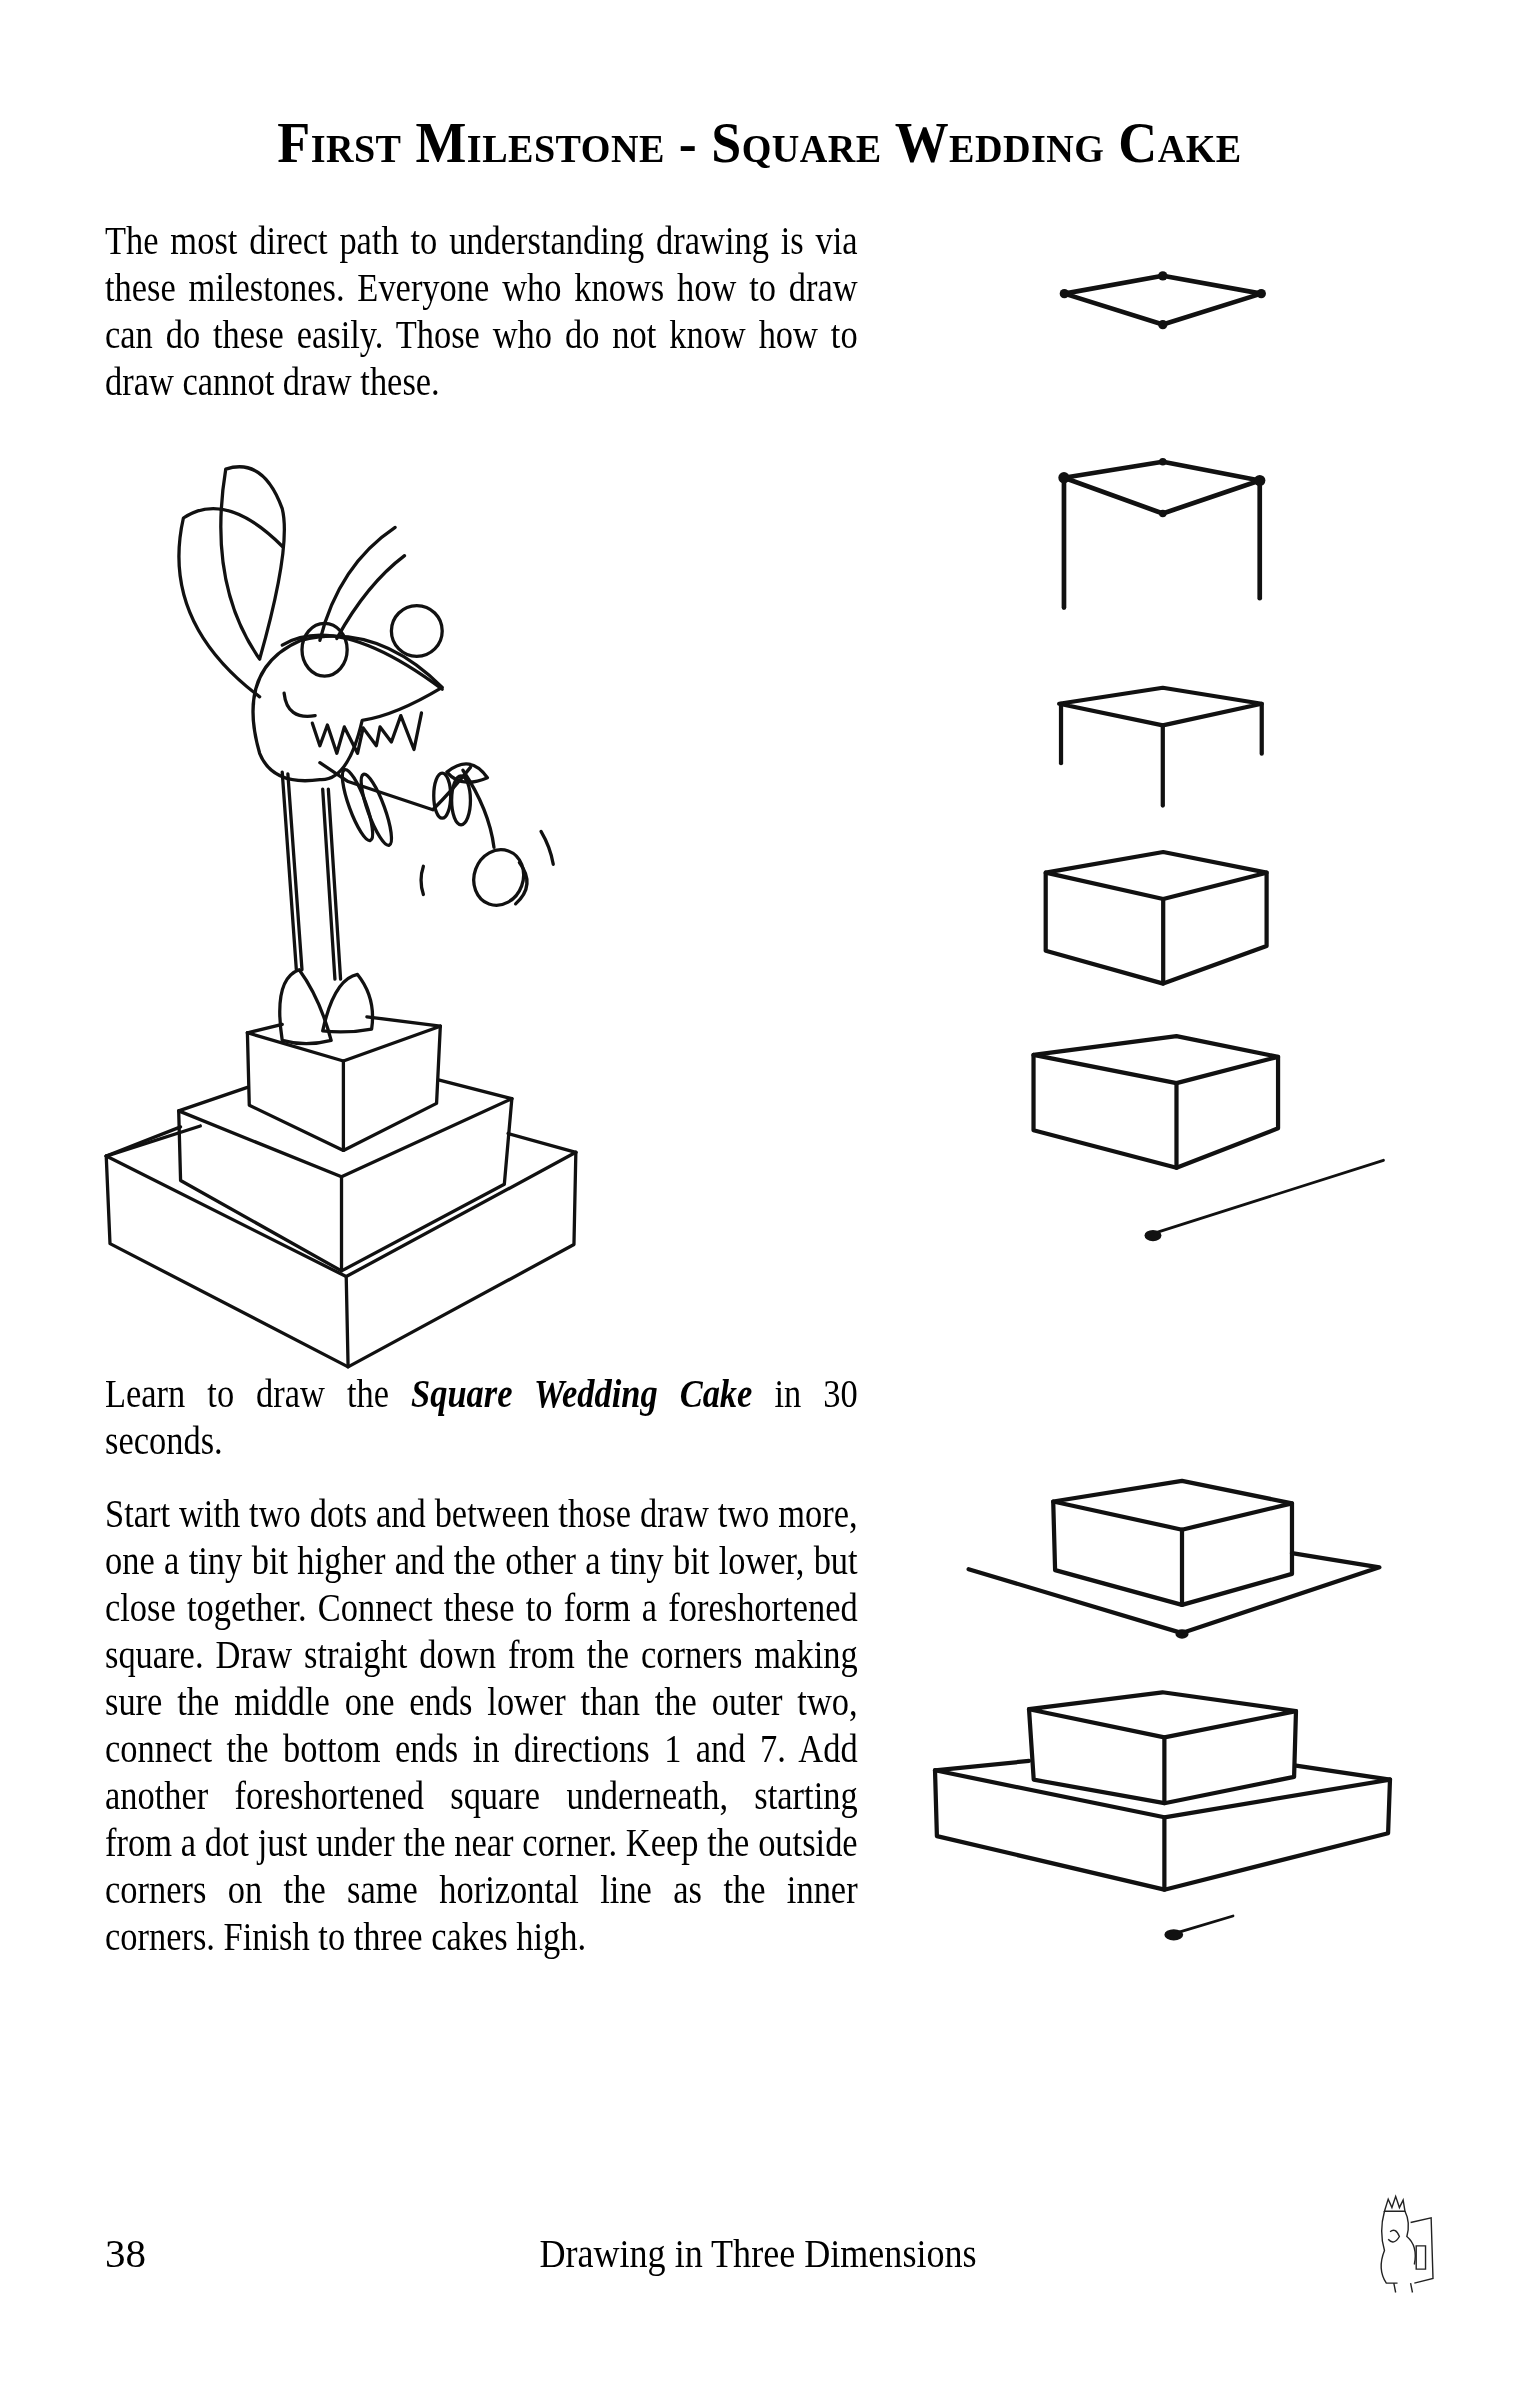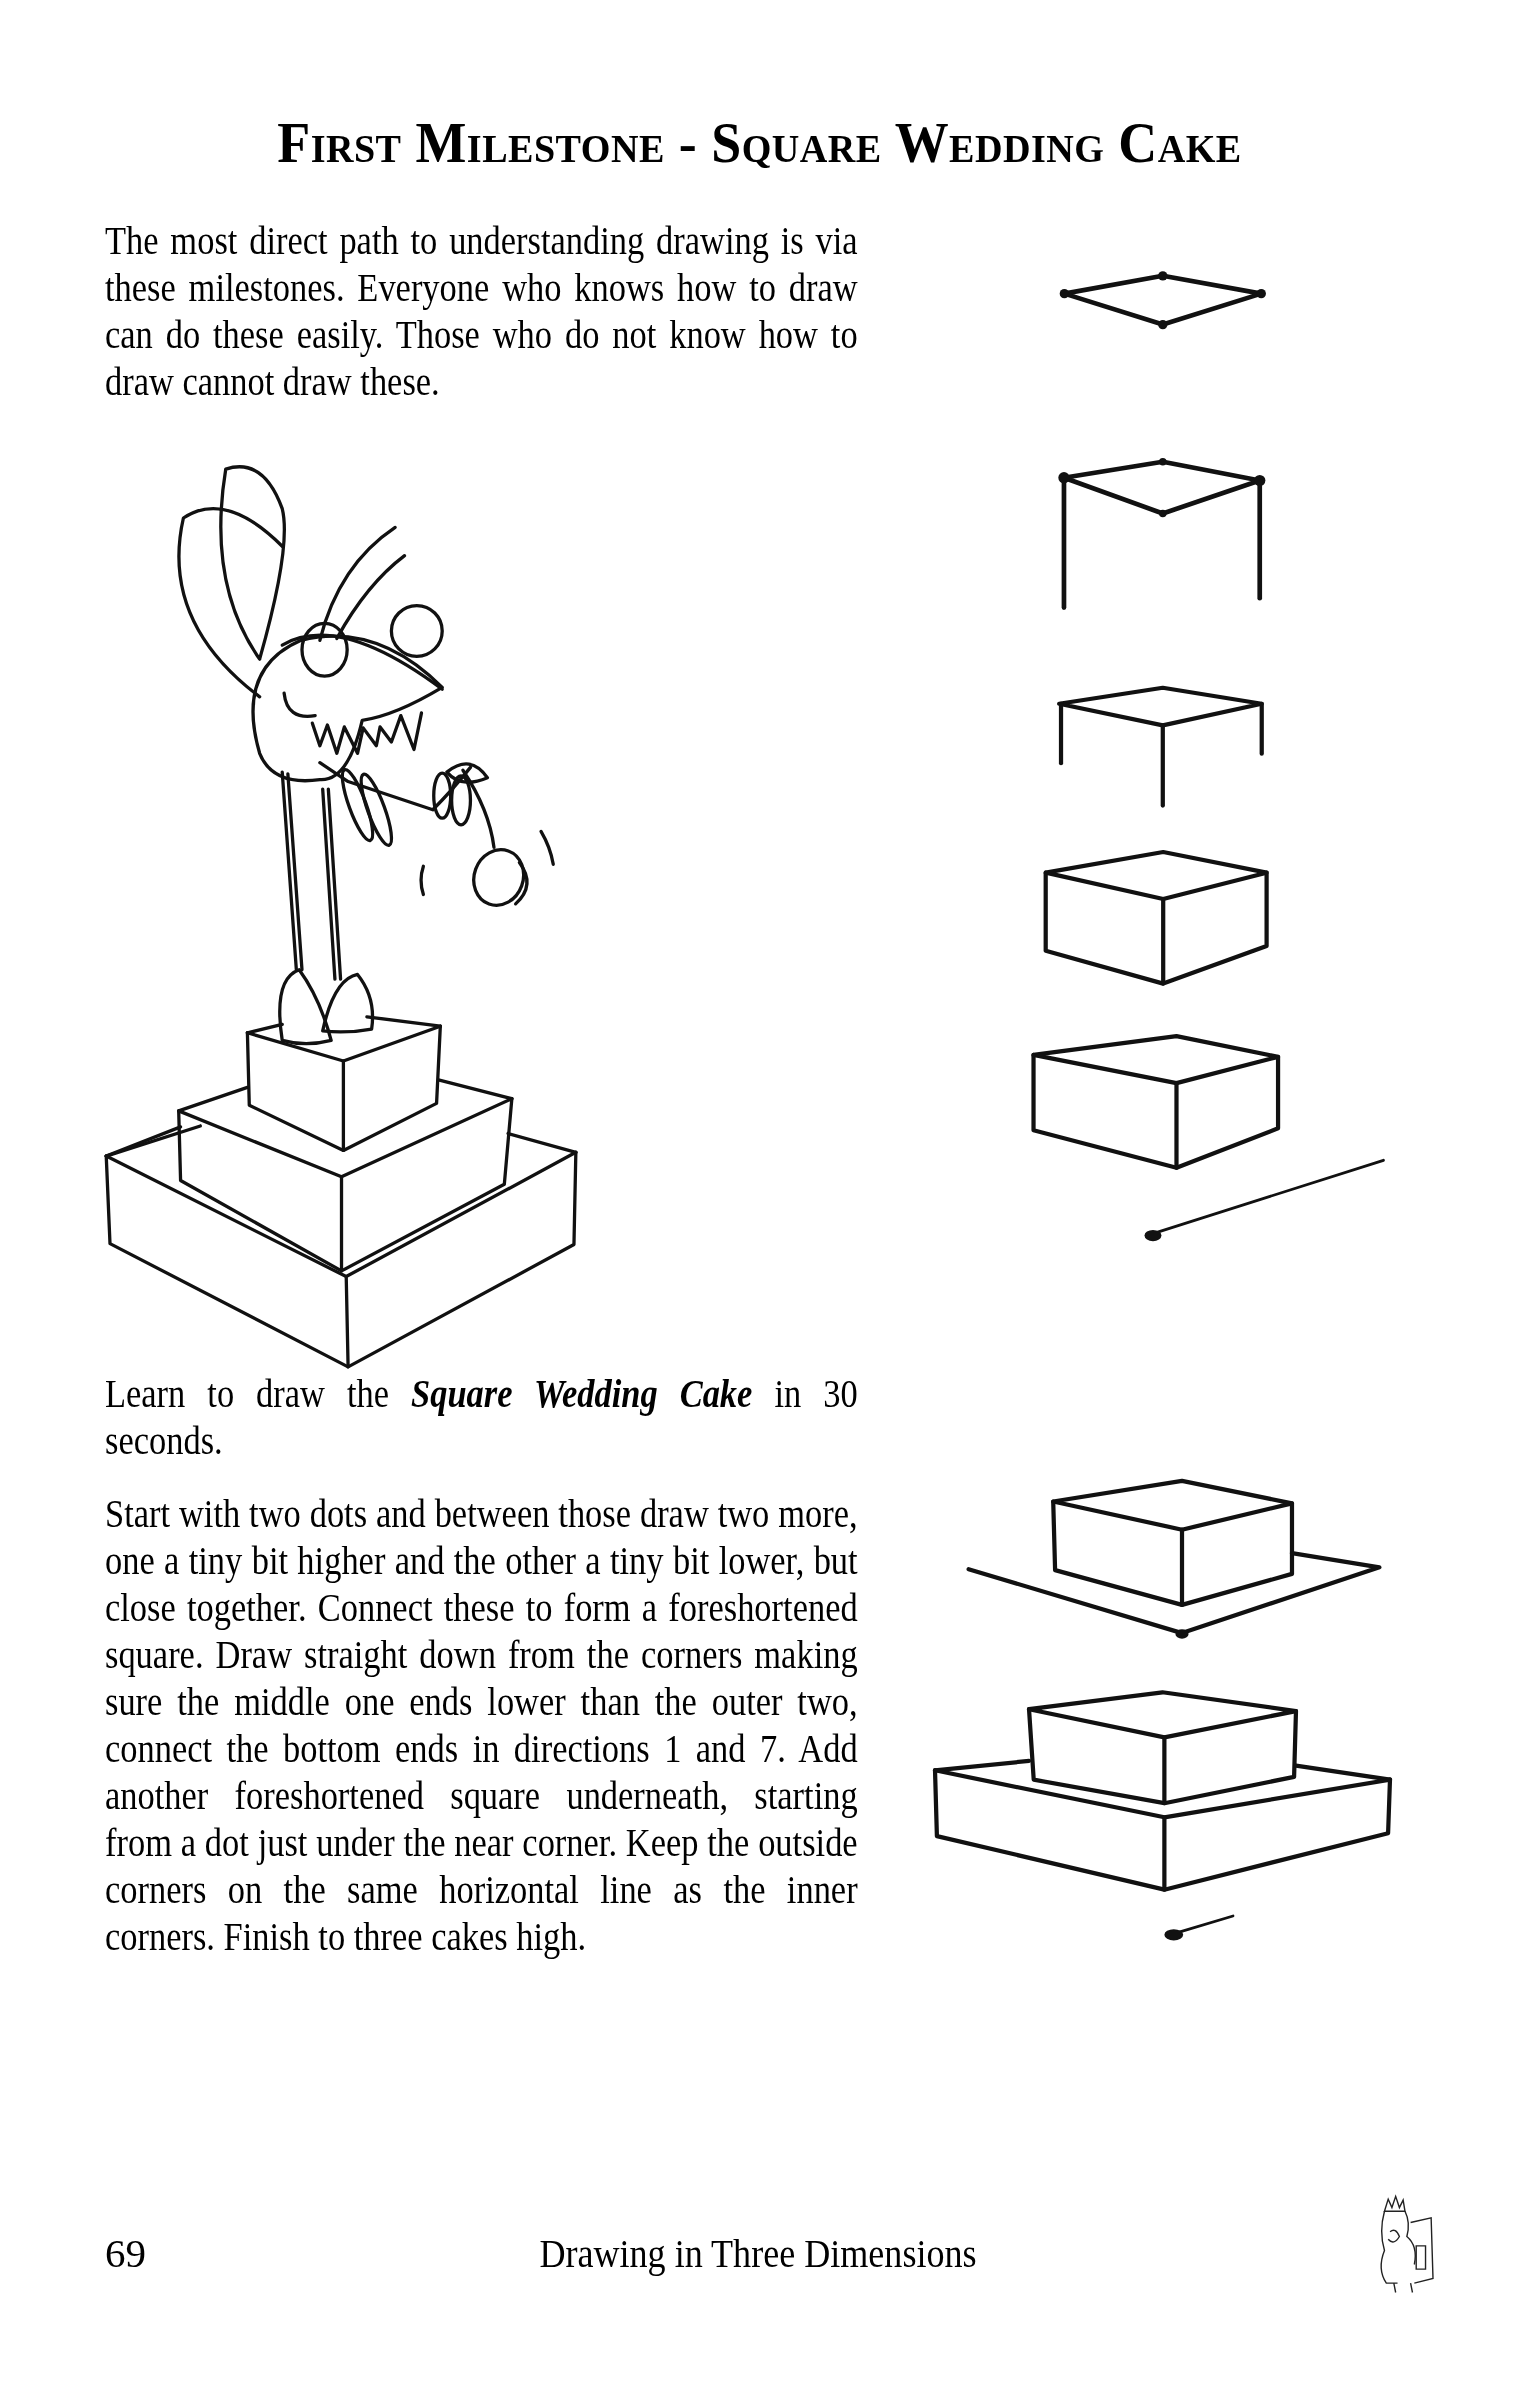--- a/index.html
+++ b/index.html
@@ -183,21 +183,21 @@
     <path d="M8 95 L108 85"></path>
     <path d="M392 90 L492 105"></path>
     <path d="M8 95 L252 145 L492 105"></path>
     <path d="M8 95 L10 165 L252 222 L490 162 L492 105"></path>
     <path d="M252 145 L252 222"></path>
     <path d="M265 268 L325 250" stroke-width="3"></path>
   </g>
   <ellipse cx="262" cy="270" rx="10" ry="6" fill="#111"></ellipse>
 </svg>
 
-<div class="footer-num">69</div>
+<div class="footer-num">38</div>
 <div class="footer-title">Drawing in Three Dimensions</div>
 <svg width="56" height="99" style="left:1377px; top:2194px;" viewBox="0 0 60 105">
   <g fill="none" stroke="#222" stroke-width="1.5">
     <path d="M8 18 L12 5 L16 14 L20 2 L24 14 L28 6 L30 18 Z"></path>
     <path d="M8 18 Q2 40 8 60 Q0 80 10 95 L22 95"></path>
     <path d="M30 18 Q36 30 32 45 Q44 55 40 75"></path>
     <path d="M36 30 L58 25 L60 90 L40 95"></path>
     <path d="M42 55 L52 55 L52 80 L42 80 Z"></path>
     <path d="M14 40 Q20 35 24 45 Q18 55 12 48"></path>
     <path d="M18 95 L20 105 M36 95 L38 105"></path>

